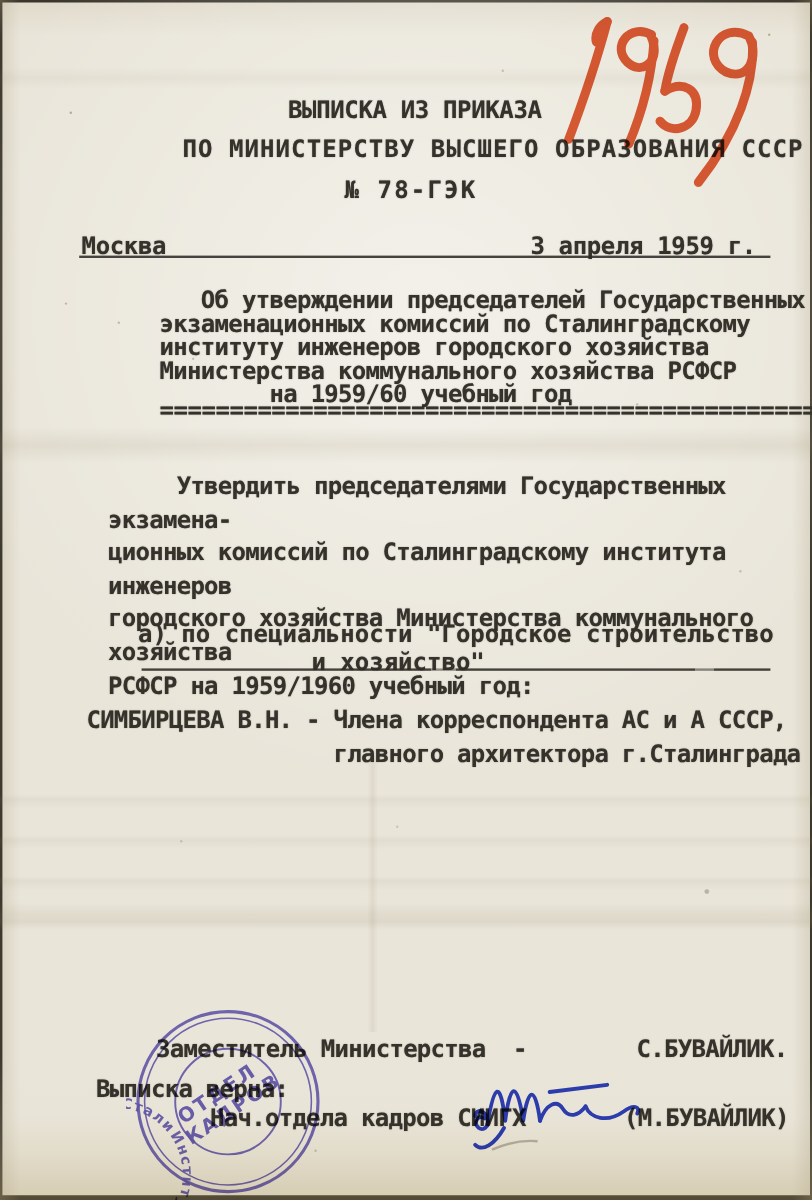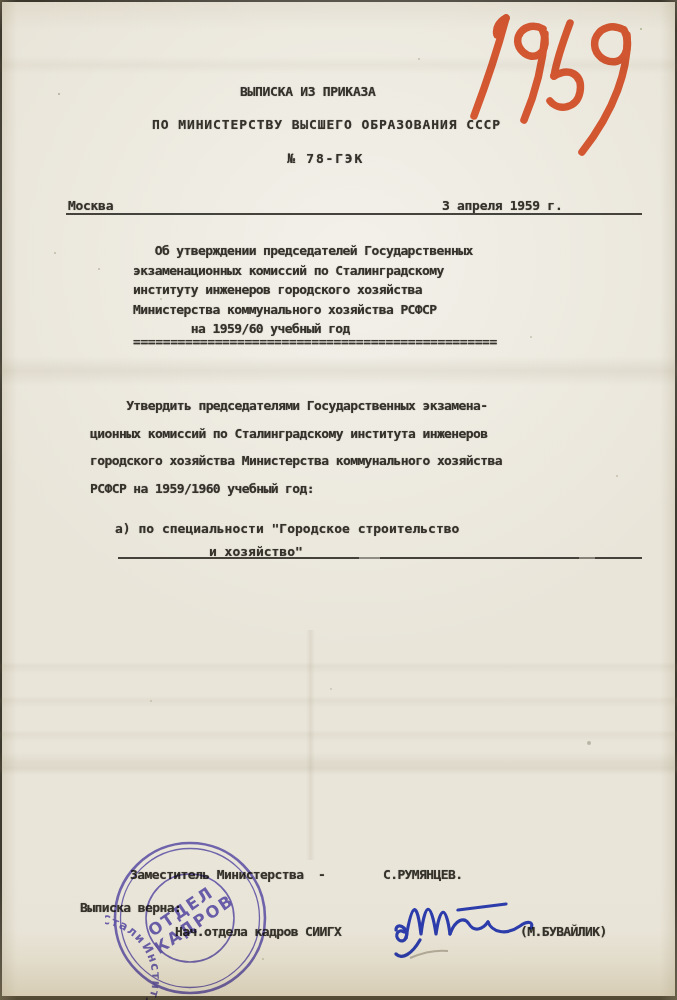--- a/index.html
+++ b/index.html
@@ -25,21 +25,21 @@
   .vcrease{position:absolute;top:630px;left:306px;width:9px;height:230px;pointer-events:none;
     background:linear-gradient(90deg,transparent,rgba(140,128,100,.12) 50%,transparent);}
   .specks{position:absolute;top:0;left:0;width:2px;height:2px;border-radius:50%;background:rgba(110,96,62,.4);pointer-events:none;
     box-shadow:58px 93px 0 rgba(110,96,62,.45), 98px 268px 0 rgba(110,96,62,.35),
       418px 58px 0 rgba(110,96,62,.3), 640px 28px 0 rgba(90,120,60,.45),
       54px 252px 0 rgba(110,96,62,.35), 616px 475px 0 rgba(110,96,62,.3),
       588px 742px 0 1px rgba(100,90,70,.35), 160px 298px 0 rgba(110,96,62,.3),
       330px 688px 0 rgba(110,96,62,.25), 262px 958px 0 rgba(110,96,62,.3),
       530px 336px 0 rgba(110,96,62,.3), 150px 700px 0 rgba(110,96,62,.25);}
   .tw{position:absolute;white-space:pre-wrap;font-weight:bold;
-      font-size:13px;letter-spacing:-0.6px;line-height:27.6px;
+      font-size:20px;letter-spacing:-0.6px;line-height:27.6px;
       text-shadow:0 0 1px rgba(53,50,43,.6);}
   .hdr1{top:78px;left:240px;letter-spacing:-0.3px;}
   .hdr2{top:111px;left:152px;letter-spacing:0.9px;}
   .hdr3{top:145px;left:287px;letter-spacing:1.8px;}
   .place{top:192px;left:68px;letter-spacing:-0.3px;}
   .date{top:192px;left:442px;letter-spacing:-0.3px;}
   .rule{position:absolute;height:2px;background:#2e2b25;opacity:.88;}
   .rule.dateline{top:213px;left:66px;width:576px;}
   .subject{top:241px;left:133px;line-height:19.6px;}
   .divider{top:328px;left:133px;letter-spacing:-0.4px;}
@@ -86,22 +86,24 @@
 
   <div class="tw body-par">     Утвердить председателями Государственных экзамена-
 ционных комиссий по Сталинградскому института инженеров
 городского хозяйства Министерства коммунального хозяйства
 РСФСР на 1959/1960 учебный год:</div>
 
   <div class="tw specialty">а) по специальности "Городское строительство
             и хозяйство"</div>
   <div class="rule specline"></div>
 
+  <div class="tw appointee">СИМБИРЦЕВА В.Н. - Члена корреспондента АС и А СССР,
+                  главного архитектора г.Сталинграда</div>
 
-  <div class="tw deputy">Заместитель Министерства  -        С.РУМЯНЦЕВ.</div>
+  <div class="tw deputy">Заместитель Министерства  -        С.БУВАЙЛИК.</div>
   <div class="tw copynote">Выписка верна:</div>
   <div class="tw hrline">Нач.отдела кадров СИИГХ</div>
   <div class="tw hrname">(М.БУВАЙЛИК)</div>
 
   <svg class="year-svg" viewBox="0 0 214 158">
     <title>1959</title>
     <g fill="none" stroke="#e0481c" stroke-width="7.5" stroke-linecap="round" stroke-linejoin="round" opacity="0.92">
       <path d="M28,114 C40,82 52,46 60,16"></path>
       <path d="M60,16 C54,19 49,26 51,33"></path>
       <path d="M97,27 C79,17 63,37 77,50 C88,60 101,51 99,37 C98,31 97,29 96,27"></path>

